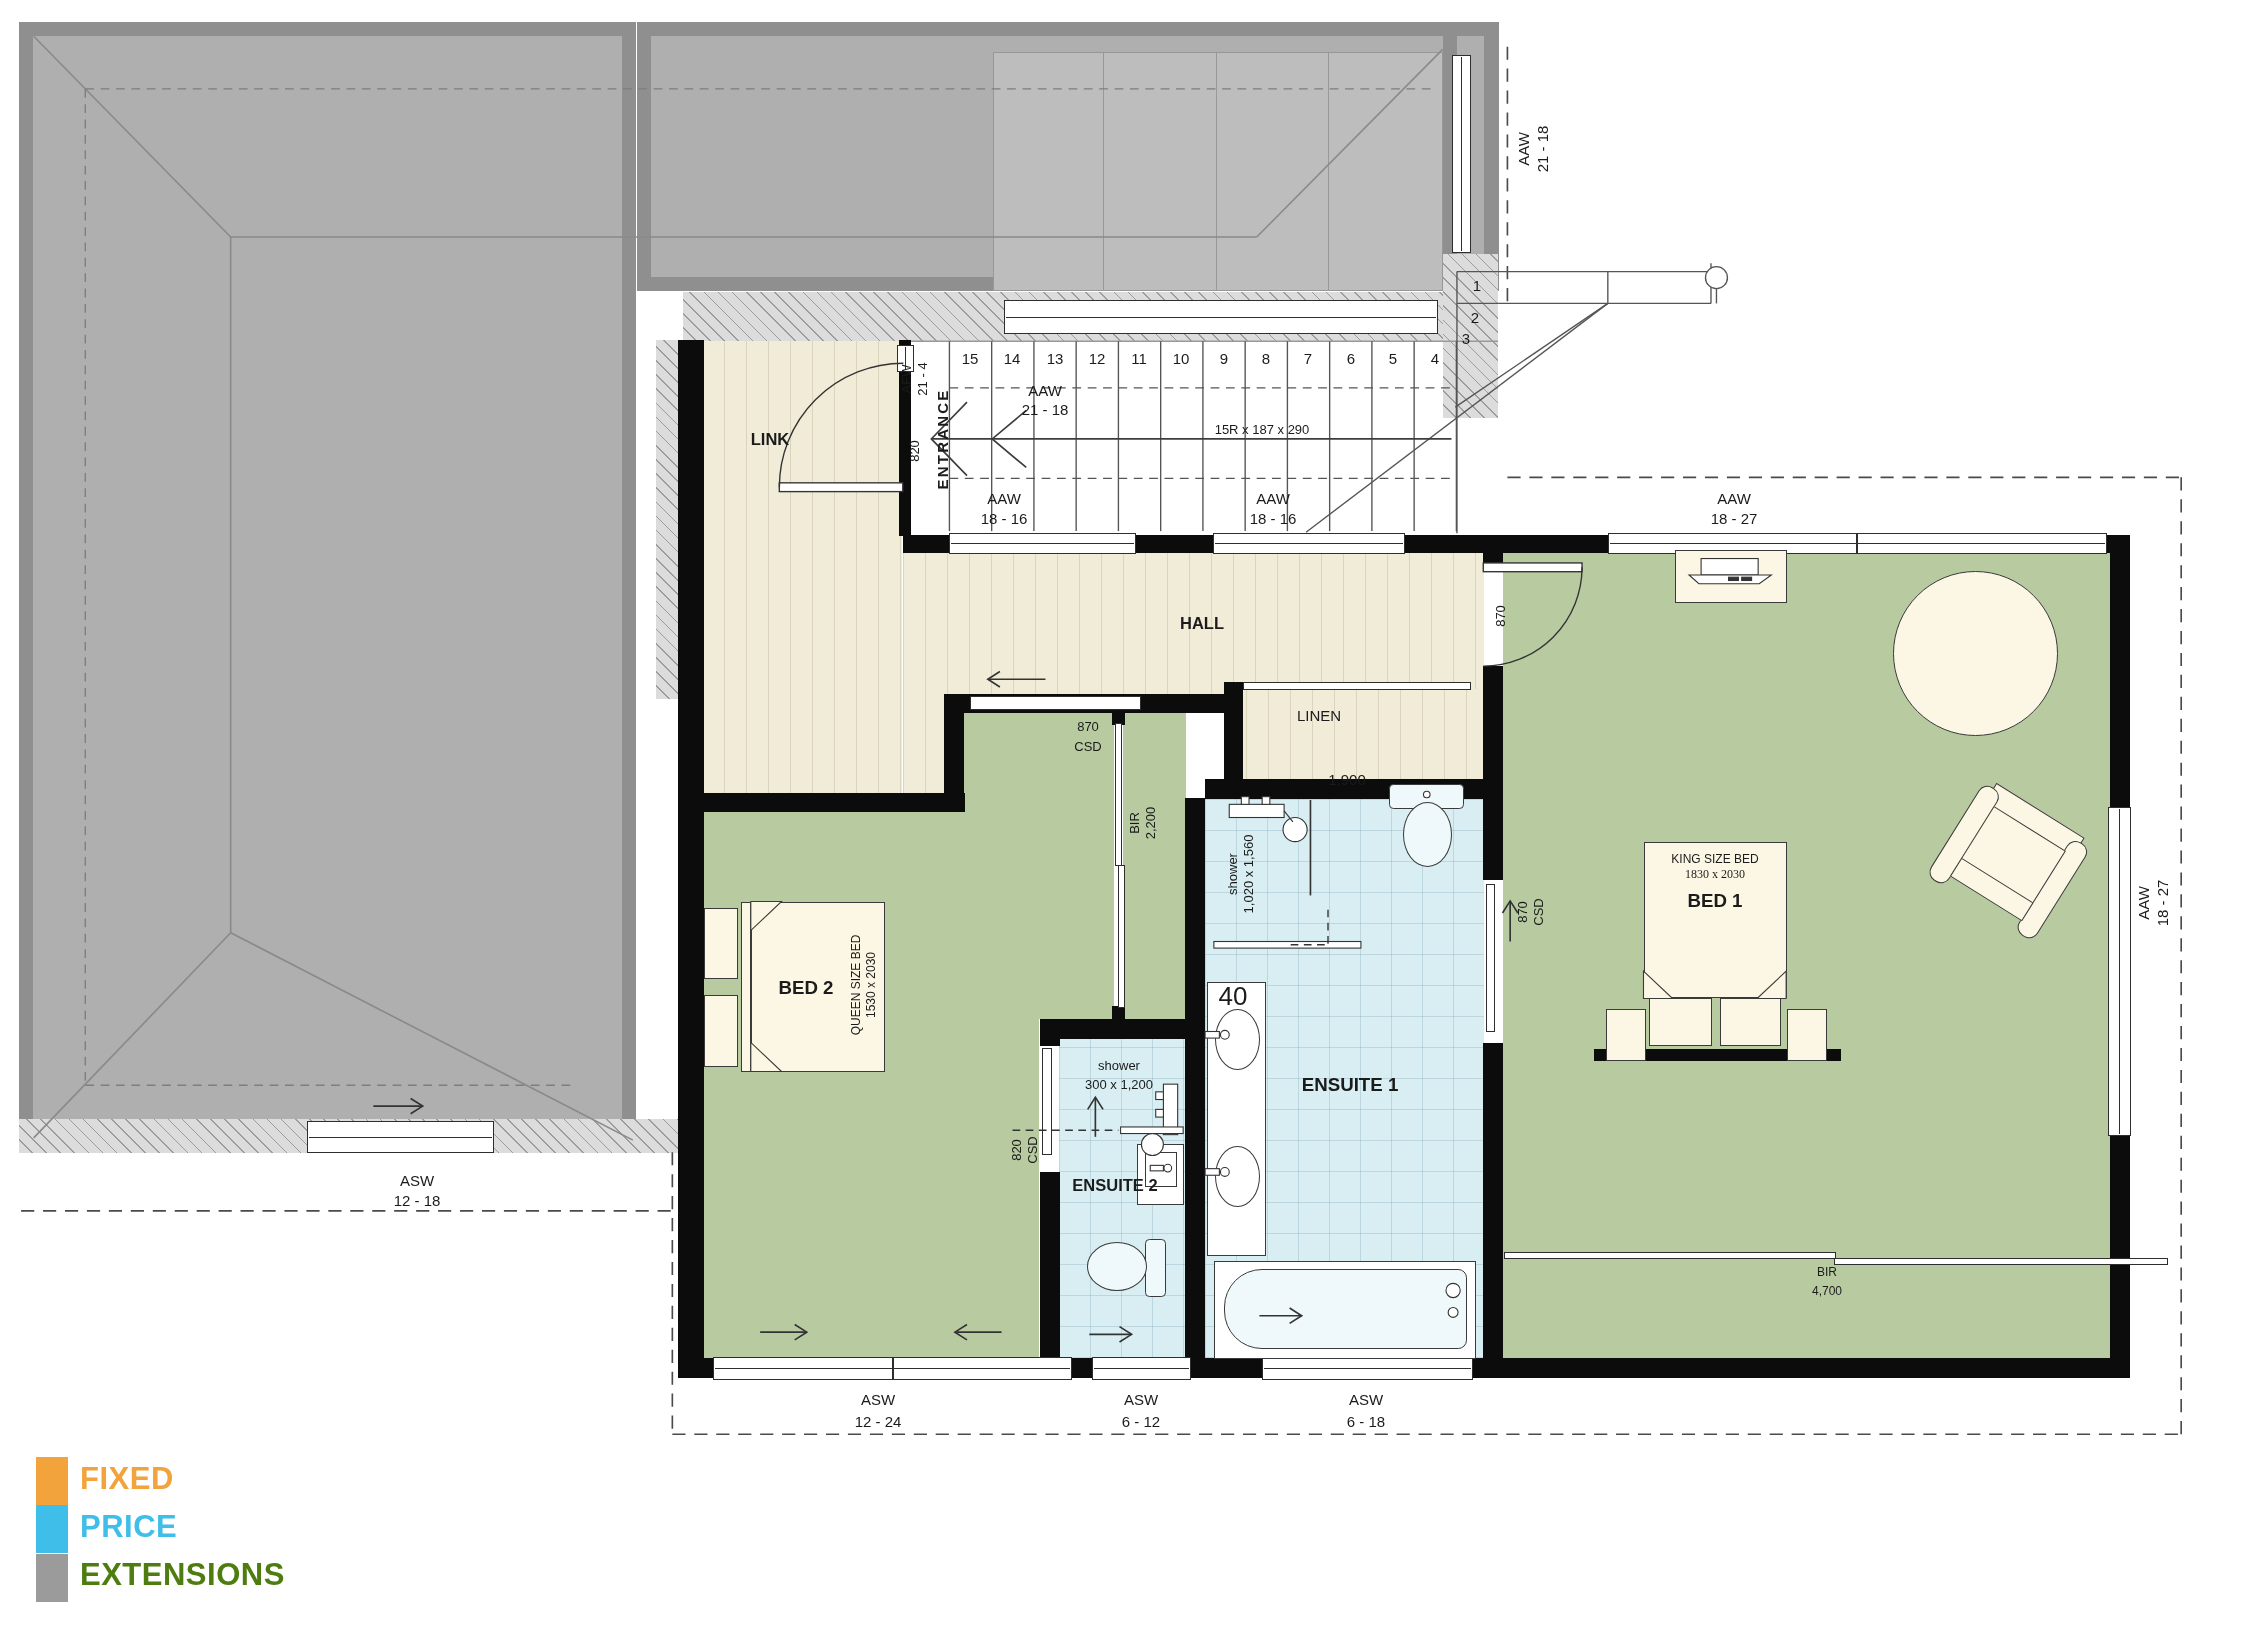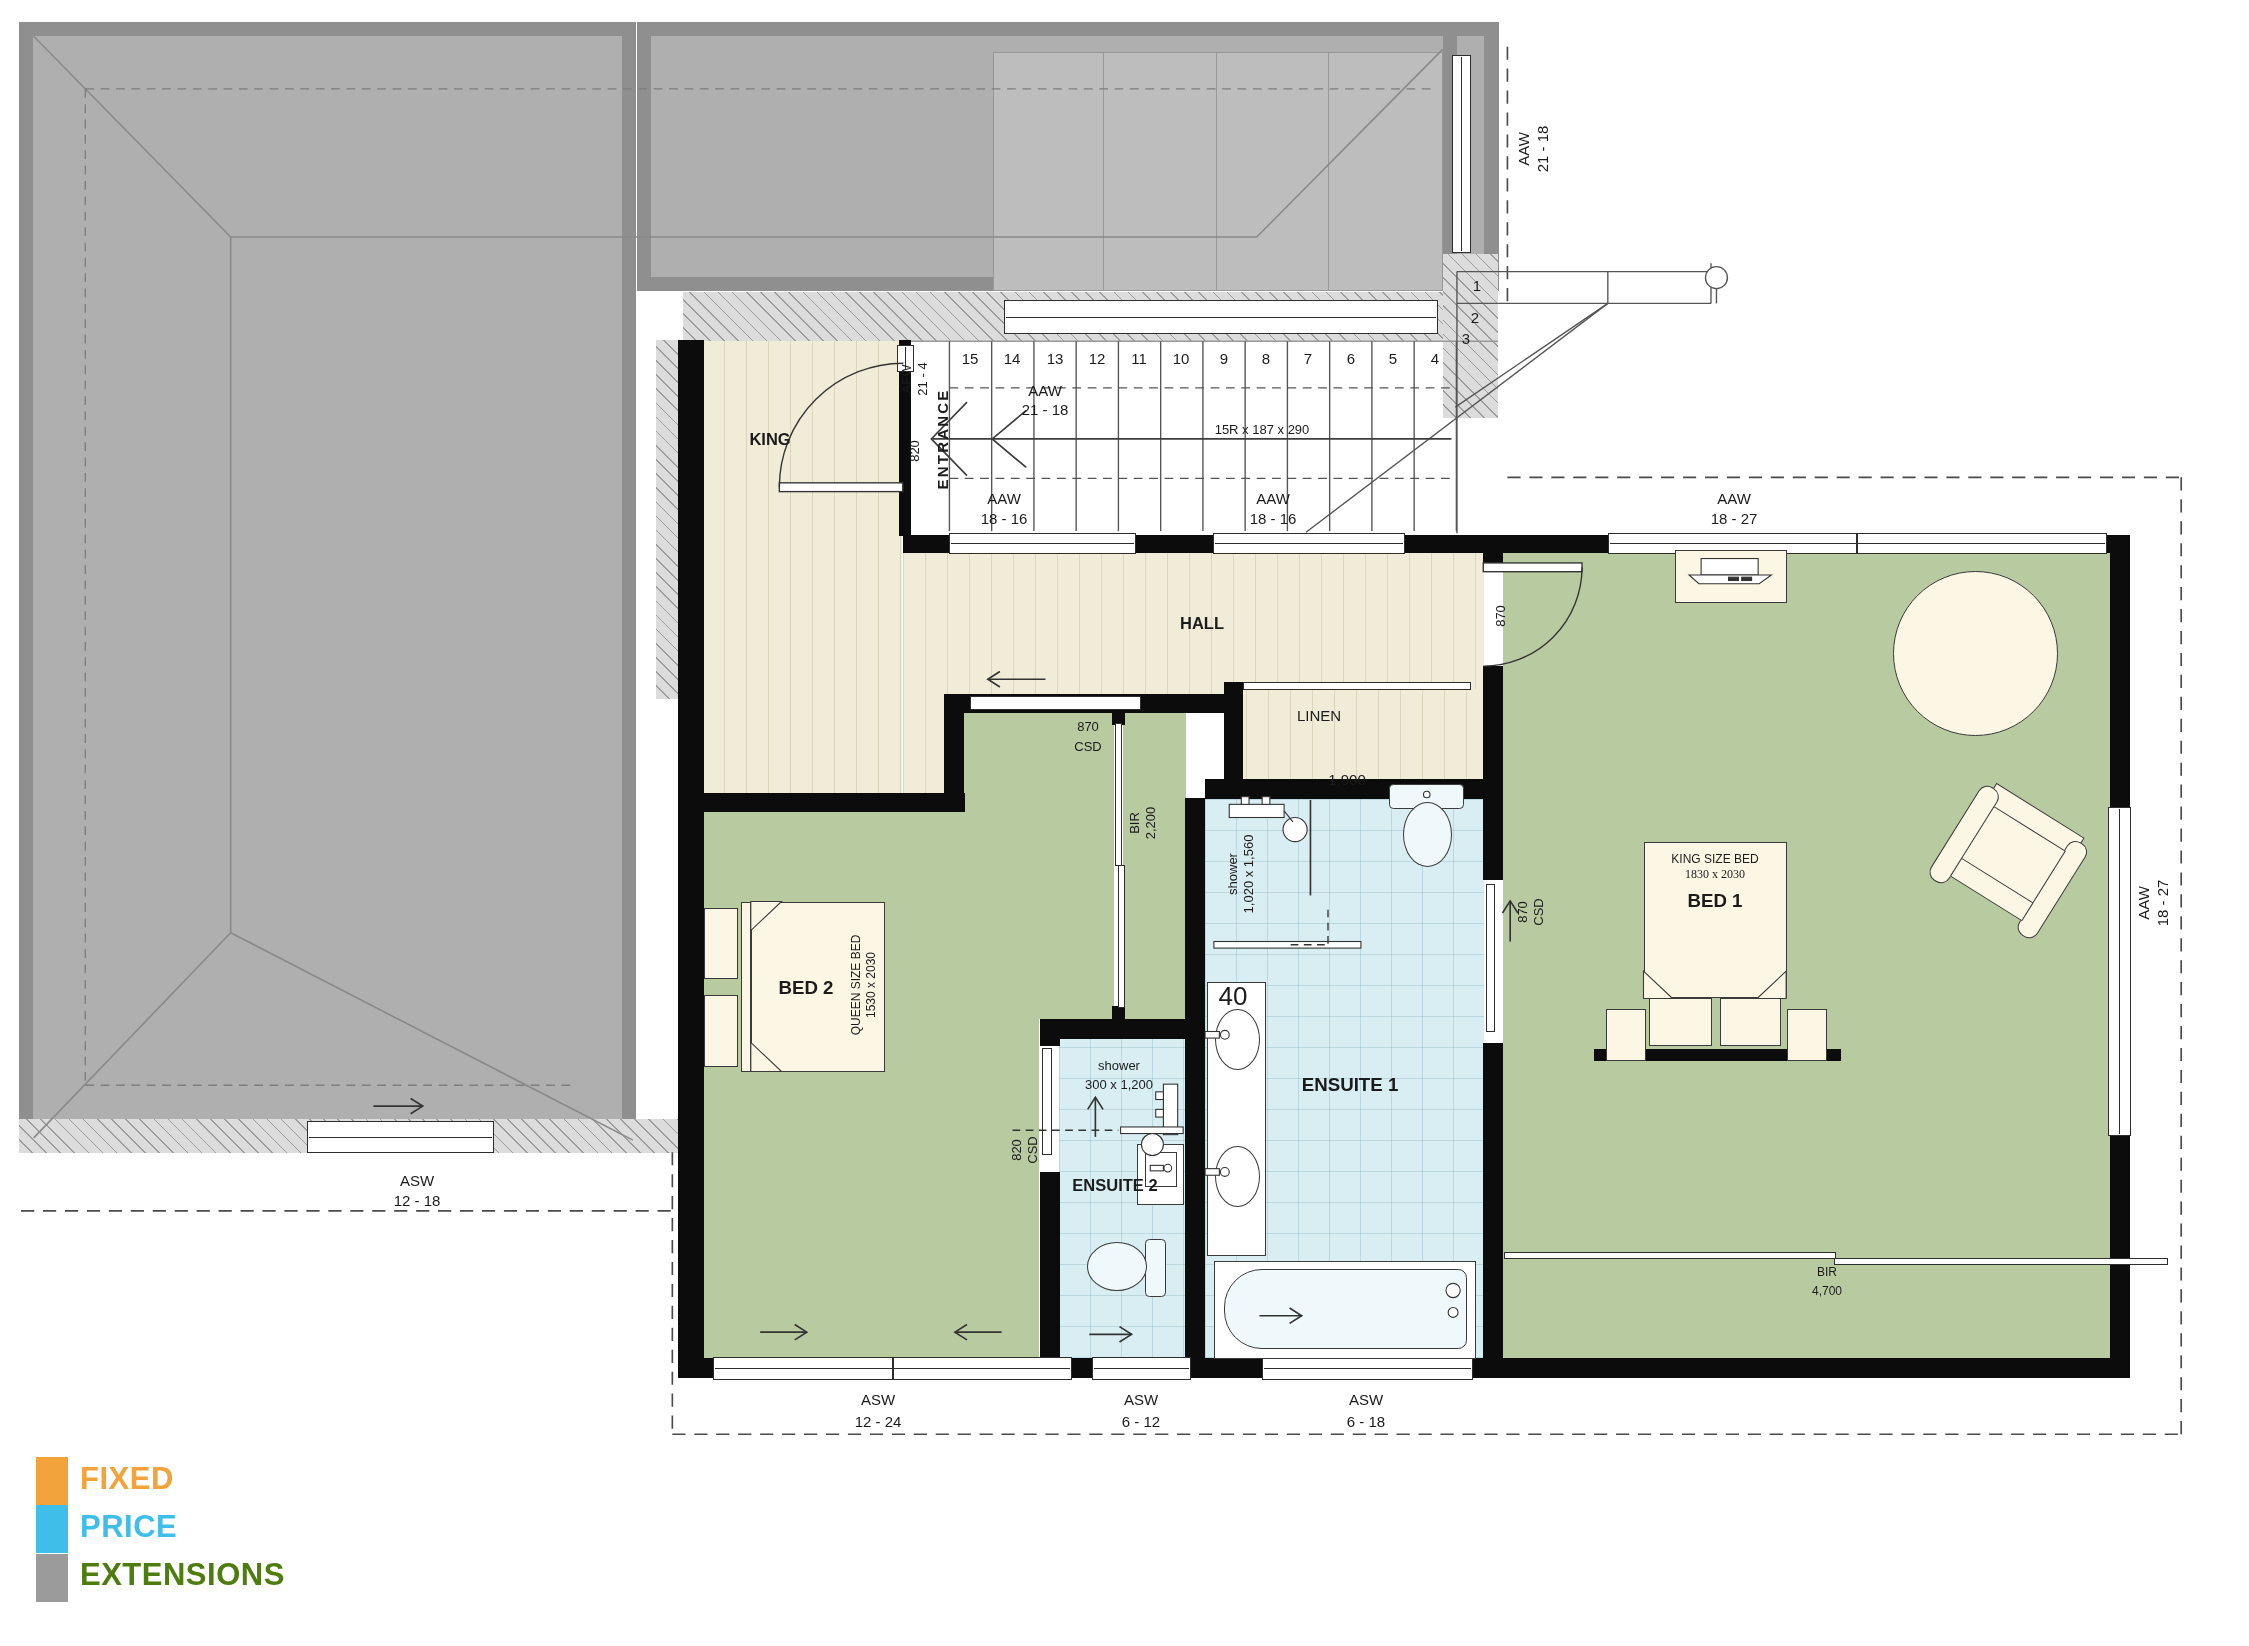--- a/index.html
+++ b/index.html
@@ -303,21 +303,21 @@
         <polyline points="2040,2418 2062,2432 2040,2446"></polyline>
       <line x1="1996" y1="2072" x2="1996" y2="2000"></line>
         <polyline points="1982,2022 1996,2000 2010,2022"></polyline>
       <line x1="2295" y1="2398" x2="2372" y2="2398"></line>
         <polyline points="2350,2384 2372,2398 2350,2412"></polyline>
       <line x1="2752" y1="1716" x2="2752" y2="1642"></line>
         <polyline points="2738,1664 2752,1642 2766,1664"></polyline>
     </g>
   </svg>
 
-  <div class="lb t30" style="left:770px;top:439px;">KING</div>
+  <div class="lb t30" style="left:770px;top:439px;">LINK</div>
   <div class="lb t27 rot" style="left:943px;top:439px;font-weight:bold;letter-spacing:2.2px;">ENTRANCE</div>
   <div class="lb t30" style="left:1202px;top:623px;">HALL</div>
   <div class="lb t27" style="left:1319px;top:716px;">LINEN</div>
   <div class="lb t27" style="left:1347px;top:780px;">1,900</div>
 
   <div class="lb t22" style="left:1715px;top:859px;">KING SIZE BED</div>
   <div class="lb t22" style="left:1715px;top:874px;font-family:Liberation Serif, serif;">1830 x 2030</div>
   <div class="lb t34" style="left:1715px;top:901px;">BED 1</div>
   <div class="lb t34" style="left:806px;top:988px;">BED 2</div>
   <div class="lb rot" style="left:864px;top:985px;">

